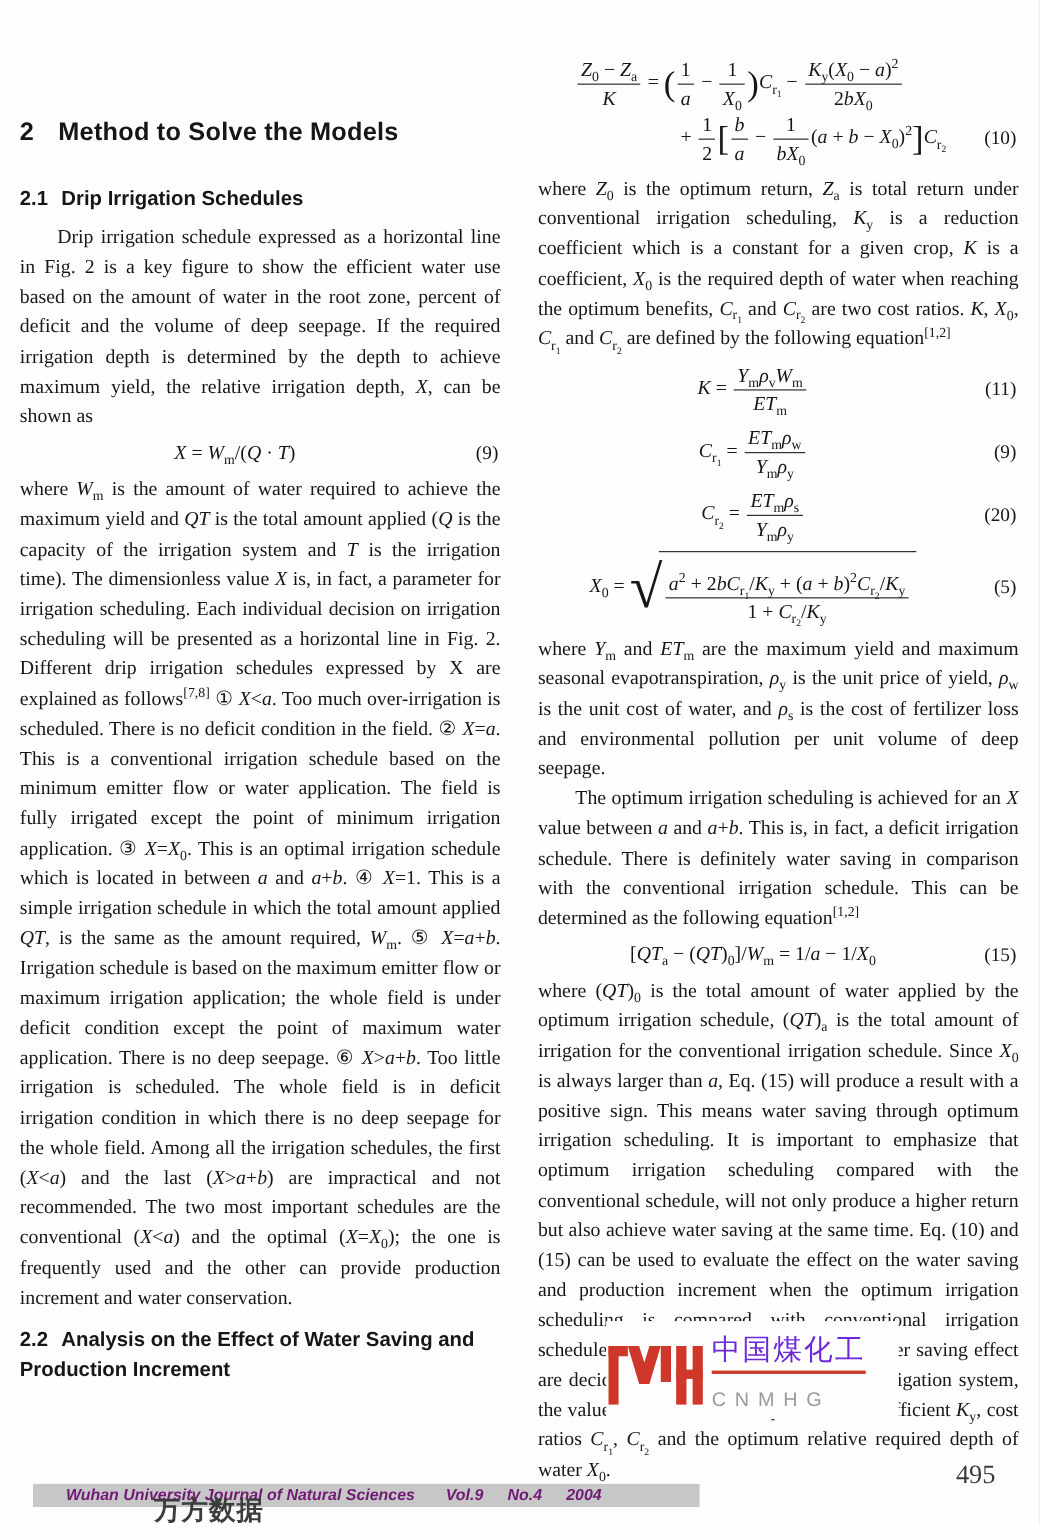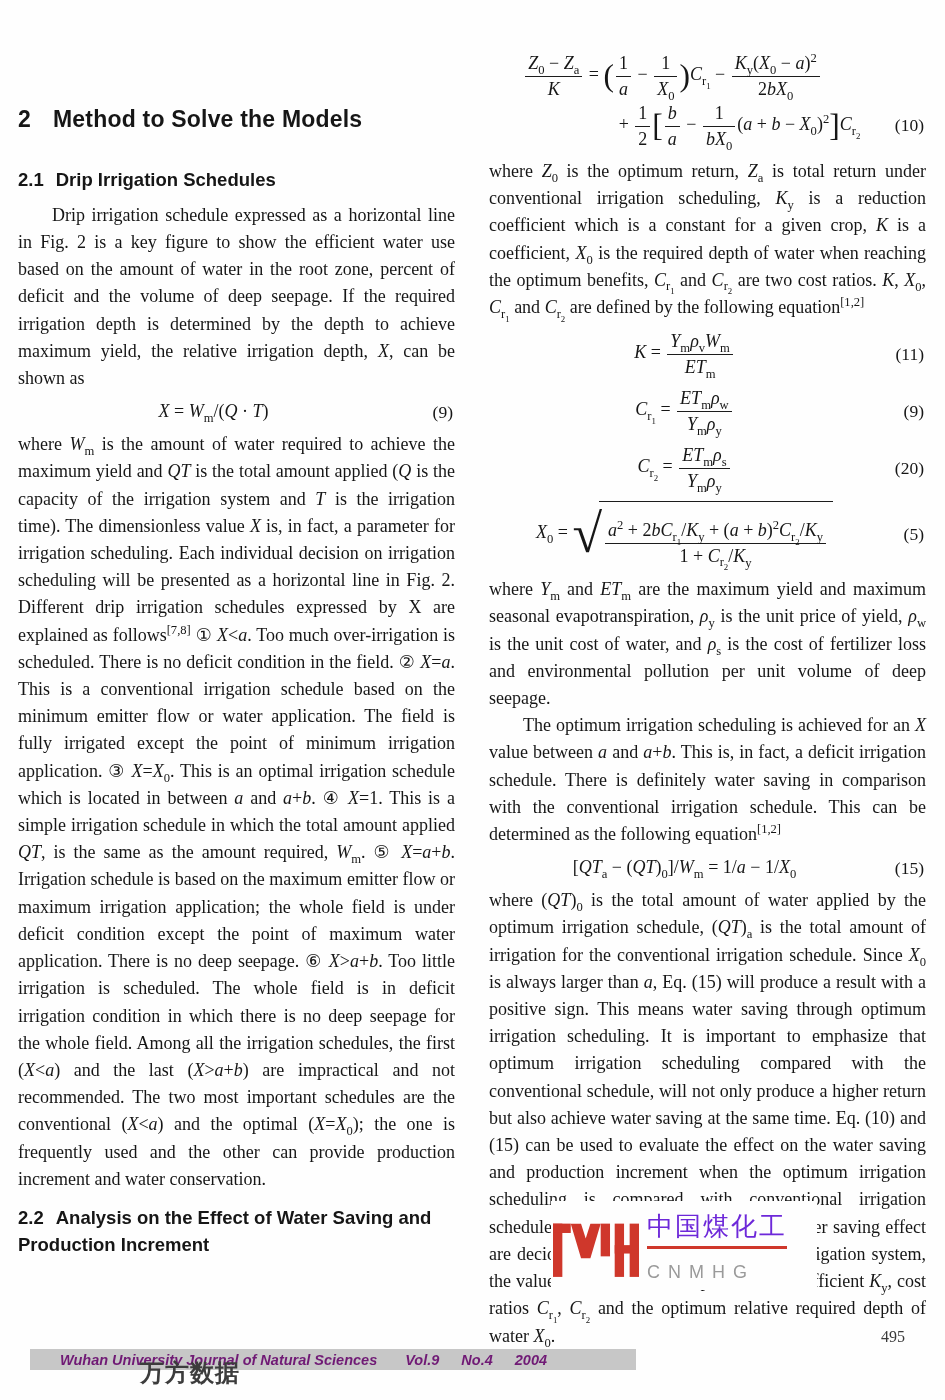--- a/index.html
+++ b/index.html
@@ -70,21 +70,21 @@
     font-style:italic; font-size:14.5px; color:#701a75;
     display:flex; align-items:center; padding-left:30px; box-sizing:border-box;font-weight:bold;
   }
   .footer-bar .gap1{margin-left:28px;}
   .footer-bar .gap2{margin-left:22px;}
   .wanfang{
     position:absolute; left:140px; top:1357px; z-index:3;
     font-family:"Liberation Sans","DejaVu Sans",sans-serif;
     font-size:24px; font-weight:bold; color:#3c3c3c; letter-spacing:1px;
   }
-  .pageno{position:absolute; right:40px; top:1328px; font-size:16px; color:#3a3a3a;}
+  .pageno{position:absolute; right:40px; top:1328px; font-size:24px; color:#3a3a3a;}
 </style>
 </head>
 <body>
 
 <div class="page">
 
   <div class="col col-left">
     <h1 class="sec"><span class="hnum">2</span><span>Method to Solve the Models</span></h1>
 
     <h2 class="subsec"><span class="hnum">2.1</span><span>Drip Irrigation Schedules</span></h2>

